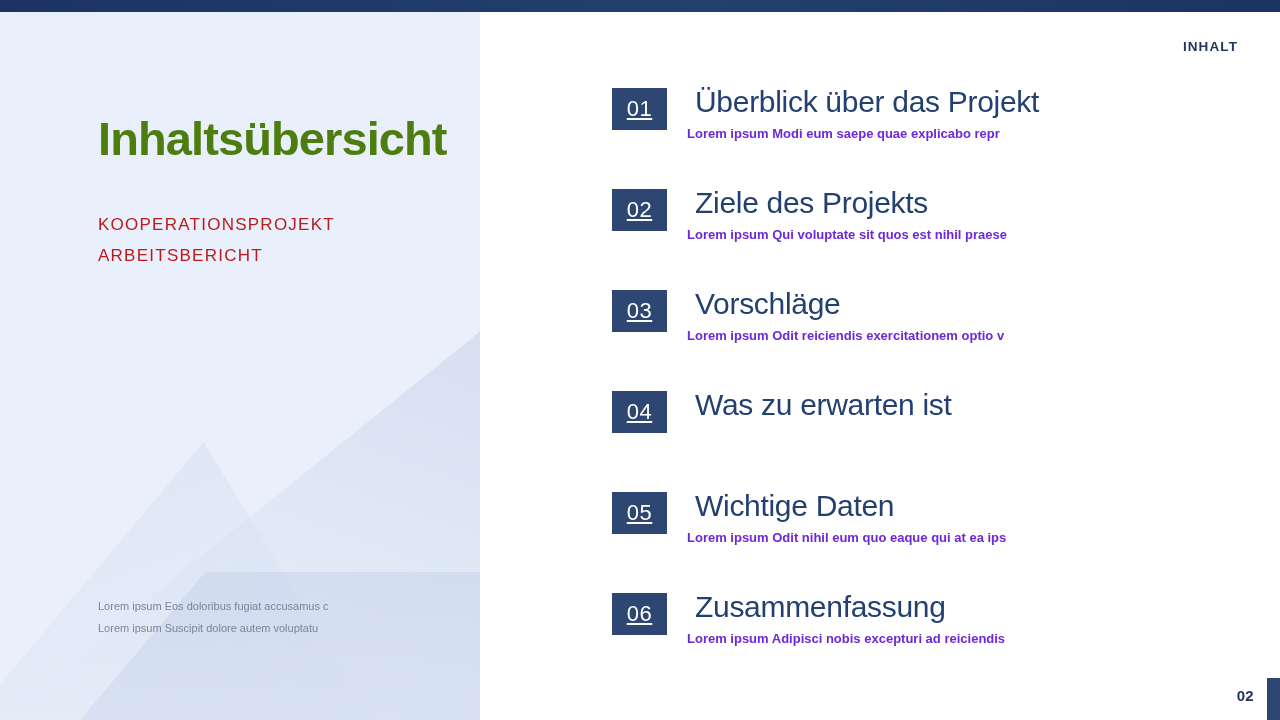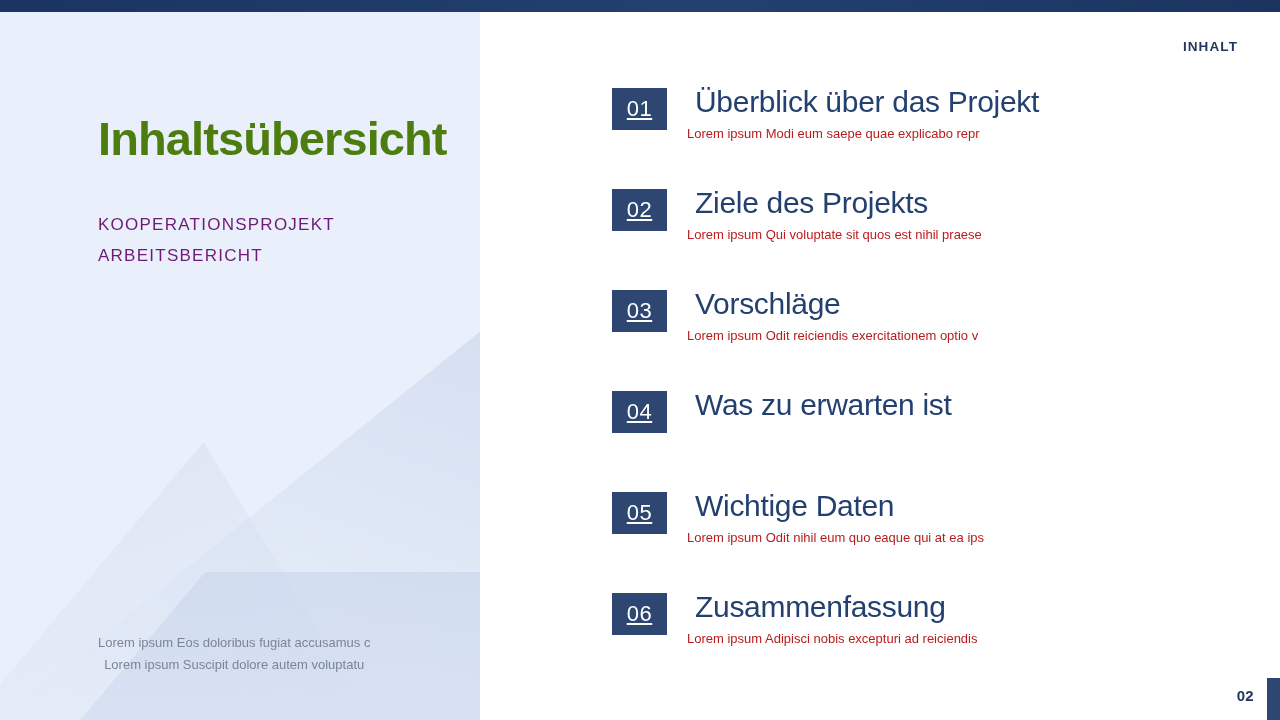--- a/index.html
+++ b/index.html
@@ -53,26 +53,26 @@
 
   #slide-title {
     position:absolute; left:98px; top:101px;
     font-size:47px; font-weight:700; letter-spacing:-0.9px;
     color:#4d7c0f; line-height:1.1;
     white-space:nowrap;
   }
   #subtitle-block {
     position:absolute; left:98px; top:197px;
     font-size:17px; letter-spacing:1.25px; line-height:31px;
-    color:#701a75; font-weight:400;
+    color:#b91c1c; font-weight:400;
   }
   #footer-note {
-    position:absolute; left:98px; top:620px;
-    font-size:13px; line-height:21.5px;
-    color:#7c8598; font-weight:400;text-align:center;
+    position:absolute; left:98px; top:584px;
+    font-size:11px; line-height:21.5px;
+    color:#7c8598; font-weight:400;
   }
 
   
   #section-label {
     position:absolute; right:42px; top:39px;
     font-size:13.5px; font-weight:700; letter-spacing:1.1px;
     color:#23365e;
   }
   #toc-list {
     position:absolute; left:612px; top:88px;
@@ -92,21 +92,21 @@
     letter-spacing:0.5px;
     text-decoration:underline;
   }
   .toc-text { position:absolute; left:75px; top:-6px; }
   .toc-head {
     font-size:30px; font-weight:500; color:#23406f;
     line-height:40px; letter-spacing:-0.3px; white-space:nowrap;margin-left:8px;
   }
   .toc-sub {
     margin-top:3px;
-    font-size:13px; color:#b91c1c; font-weight:400;
+    font-size:13px; color:#6d28d9; font-weight:700;
     line-height:18px; white-space:nowrap;
   }
 
   
   #page-number {
     position:absolute; right:26px; bottom:16px;
     font-size:15px; font-weight:700; color:#23365e;
     letter-spacing:0.3px;
   }
   #corner-bar {

